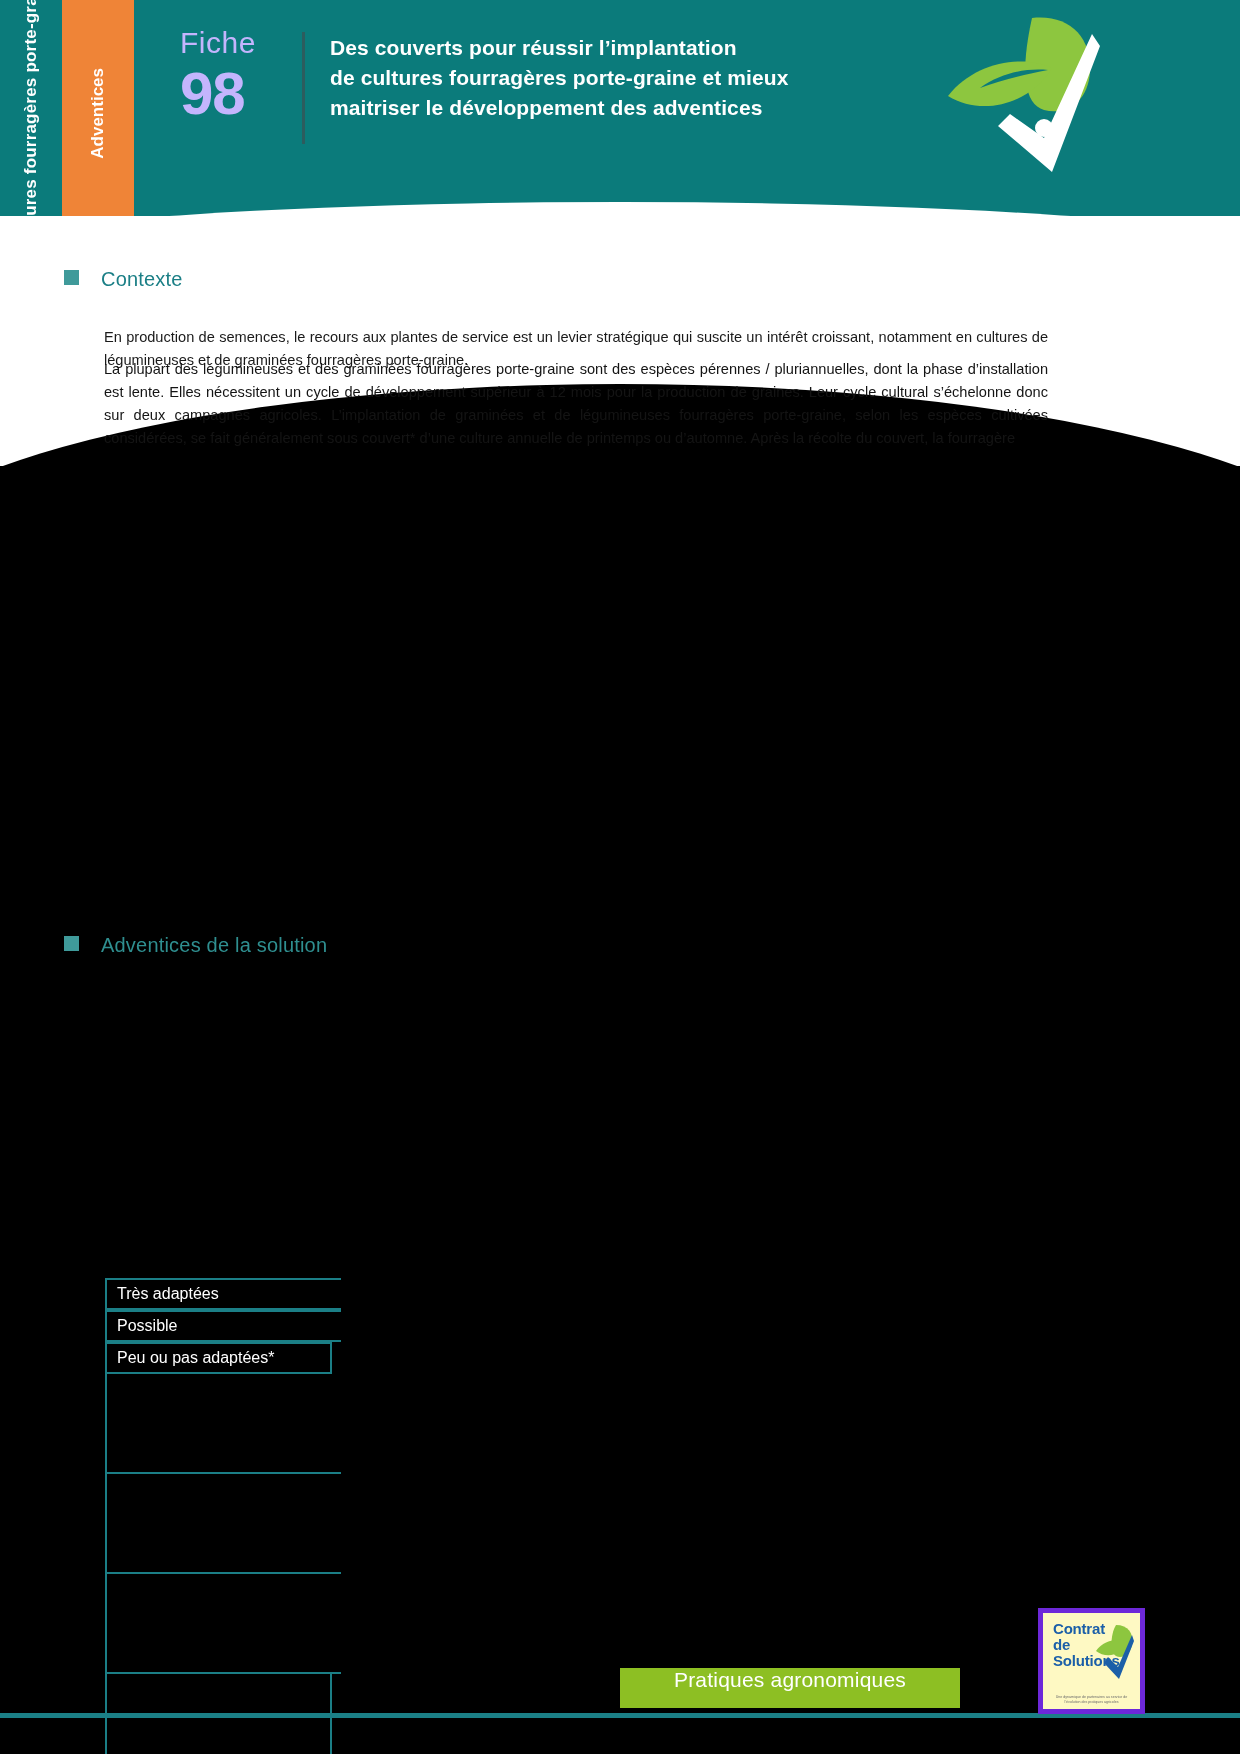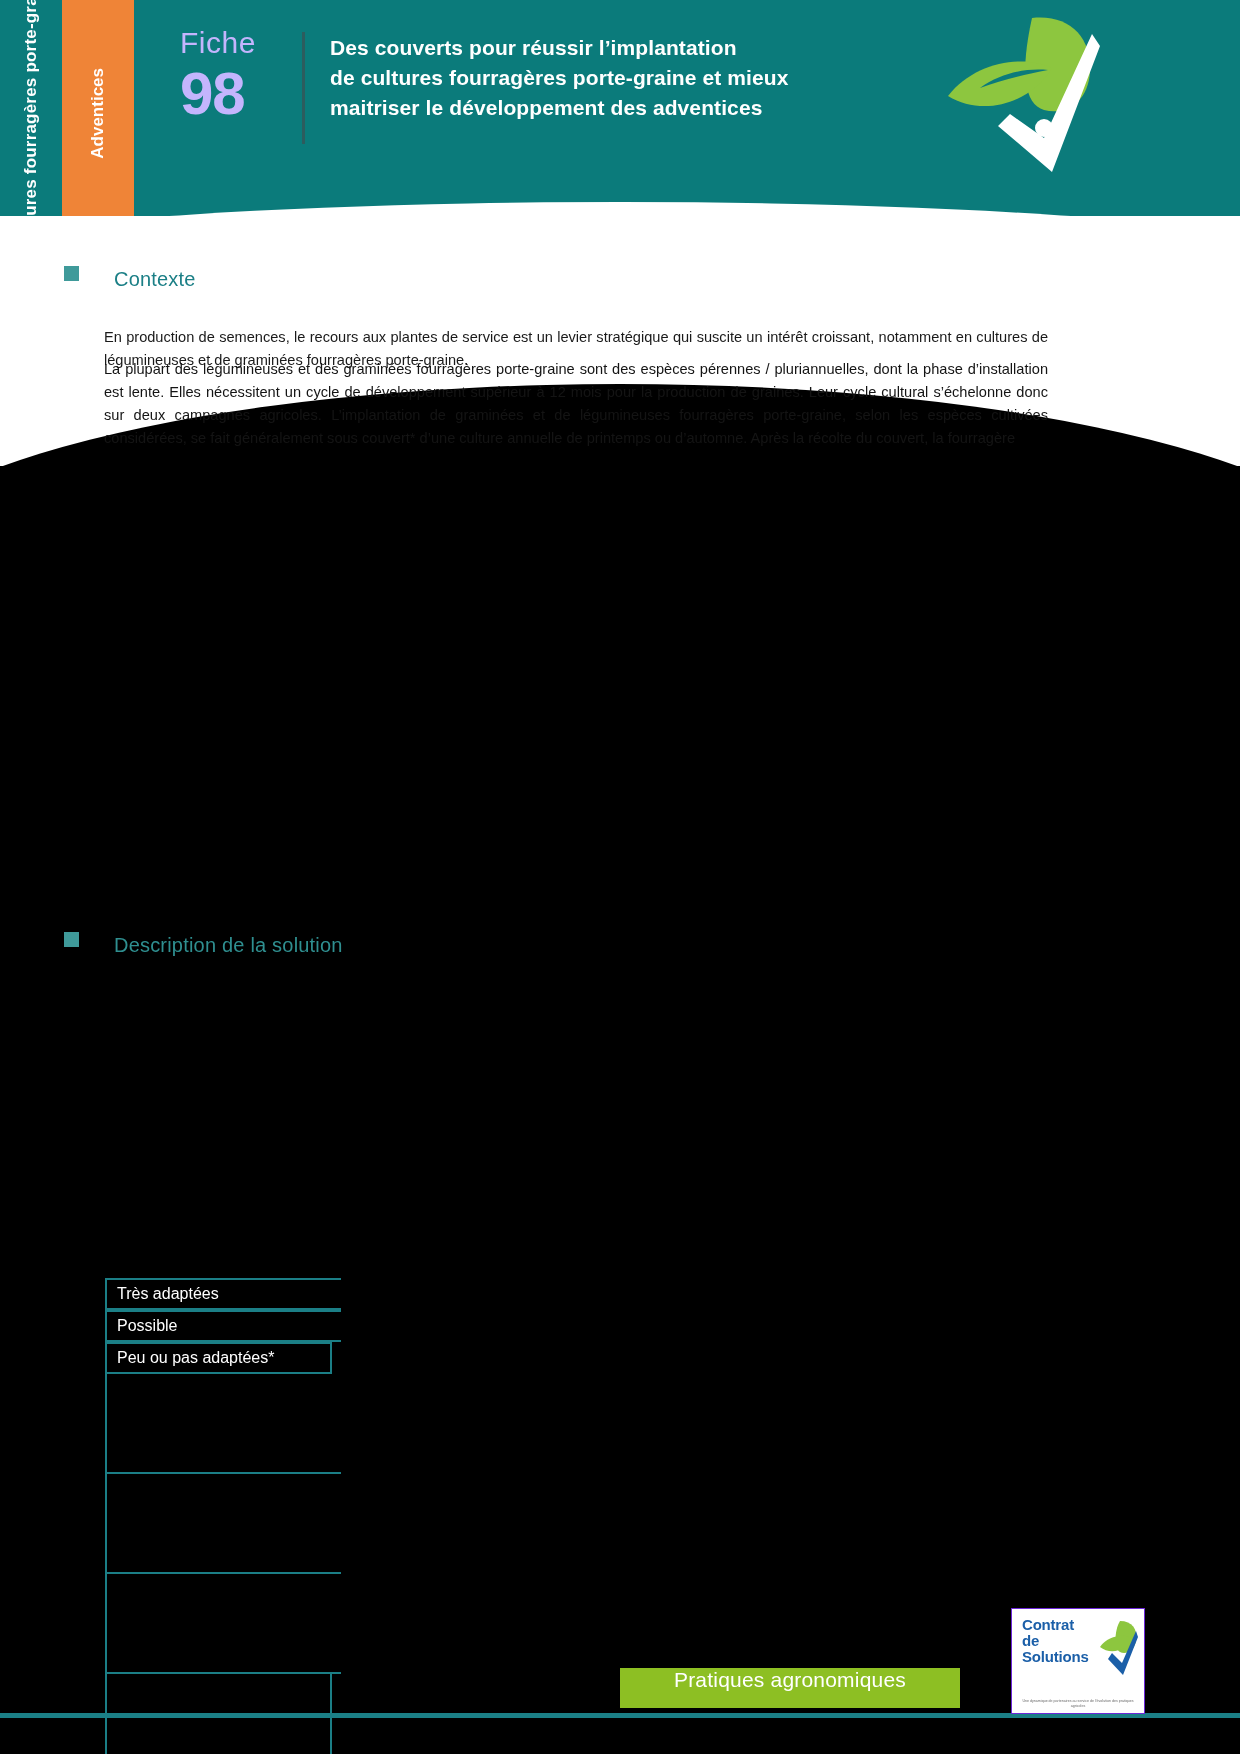--- a/index.html
+++ b/index.html
@@ -71,21 +71,21 @@
   .white-zone {
     position: absolute; left: 0; top: 0; width: 1240px; height: 250px;
     background: #ffffff;
   }
   .white-zone::after {
     content: ""; position: absolute; left: -130px; bottom: -108px;
     width: 1500px; height: 190px; background: #000000;
     border-radius: 50% 50% 0 0 / 100% 100% 0 0;
   }
 
-  .sec-head { position: absolute; display: flex; align-items: flex-start; gap: 35px; }
+  .sec-head { position: absolute; display: flex; align-items: center; gap: 22px; }
   .sec-bullet { width: 15px; height: 15px; background: #3f9a9a; flex: 0 0 auto; position: relative; top: -2px; }
   .sec-title { font-size: 20px; color: #1b7f86; font-weight: normal; letter-spacing: .2px; }
   .sec-title.on-dark { color: #2f8f90; }
 
   .para {
     position: absolute; left: 104px; width: 944px;
     font-size: 14.6px; line-height: 1.58; color: #1a1a1a;
     text-align: justify;
   }
   .para.faded { color: #141414; }
@@ -111,22 +111,22 @@
   .footer { position: absolute; left: 0; bottom: 0; width: 1240px; height: 210px; }
   .footer-rule {
     position: absolute; left: 0; bottom: 36px; width: 1240px; height: 5px; background: #1b7f86;
   }
   .footer-banner {
     position: absolute; left: 620px; bottom: 46px; width: 340px; height: 40px;
     background: #8dbf23; display: flex; align-items: flex-start; justify-content: center;
   }
   .footer-banner span { color: #ffffff; font-size: 21px; letter-spacing: .2px; }
   .footer-logo {
-    position: absolute; right: 95px; bottom: 40px; width: 134px; height: 106px;
-    background: #ffffff; border: 1px solid #6d28d9;
+    position: absolute; right: 95px; bottom: 40px; width: 107px; height: 106px;
+    background: #fef9c3; border: 5px solid #6d28d9;
     padding: 8px 10px;
   }
   .footer-logo .fl-txt {
     color: #1b5fa8; font-size: 15px; line-height: 1.08; font-weight: bold; letter-spacing: -.2px;
   }
   .footer-logo .fl-sub {
     position: absolute; left: 6px; bottom: 5px; right: 6px;
     font-size: 3.6px; color: #6a6a6a; line-height: 1.25; text-align: center;
   }
   .fl-mark { position: absolute; right: 6px; top: 10px; width: 40px; height: 58px; }
@@ -174,21 +174,21 @@
     <div class="sec-head" style="left:64px; top:52px;">
       <div class="sec-bullet"></div>
       <div class="sec-title">Contexte</div>
     </div>
 
     <div class="para" style="top:72px;margin-top:38px;">En production de semences, le recours aux plantes de service est un levier stratégique qui suscite un intérêt croissant, notamment en cultures de légumineuses et de graminées fourragères porte-graine.</div>
     <div class="para faded" style="top:142px;">La plupart des légumineuses et des graminées fourragères porte-graine sont des espèces pérennes / pluriannuelles, dont la phase d’installation est lente. Elles nécessitent un cycle de développement supérieur à 12 mois pour la production de graines. Leur cycle cultural s’échelonne donc sur deux campagnes agricoles. L’implantation de graminées et de légumineuses fourragères porte-graine, selon les espèces cultivées considérées, se fait généralement sous couvert* d’une culture annuelle de printemps ou d’automne. Après la récolte du couvert, la fourragère</div>
 
     <div class="sec-head" style="left:64px; top:718px;">
       <div class="sec-bullet"></div>
-      <div class="sec-title on-dark">Description de la solution</div>
+      <div class="sec-title on-dark">Adventices de la solution</div>
     </div>
 
     <div class="tbl">
       <div class="tbl-row tbl-head">
         <div class="cell blank c0"></div>
         <div class="cell c1">Très adaptées</div>
         <div class="cell c2">Possible</div>
         <div class="cell c3">Peu ou pas adaptées*</div>
       </div>
       <div class="tbl-row tbl-body">

